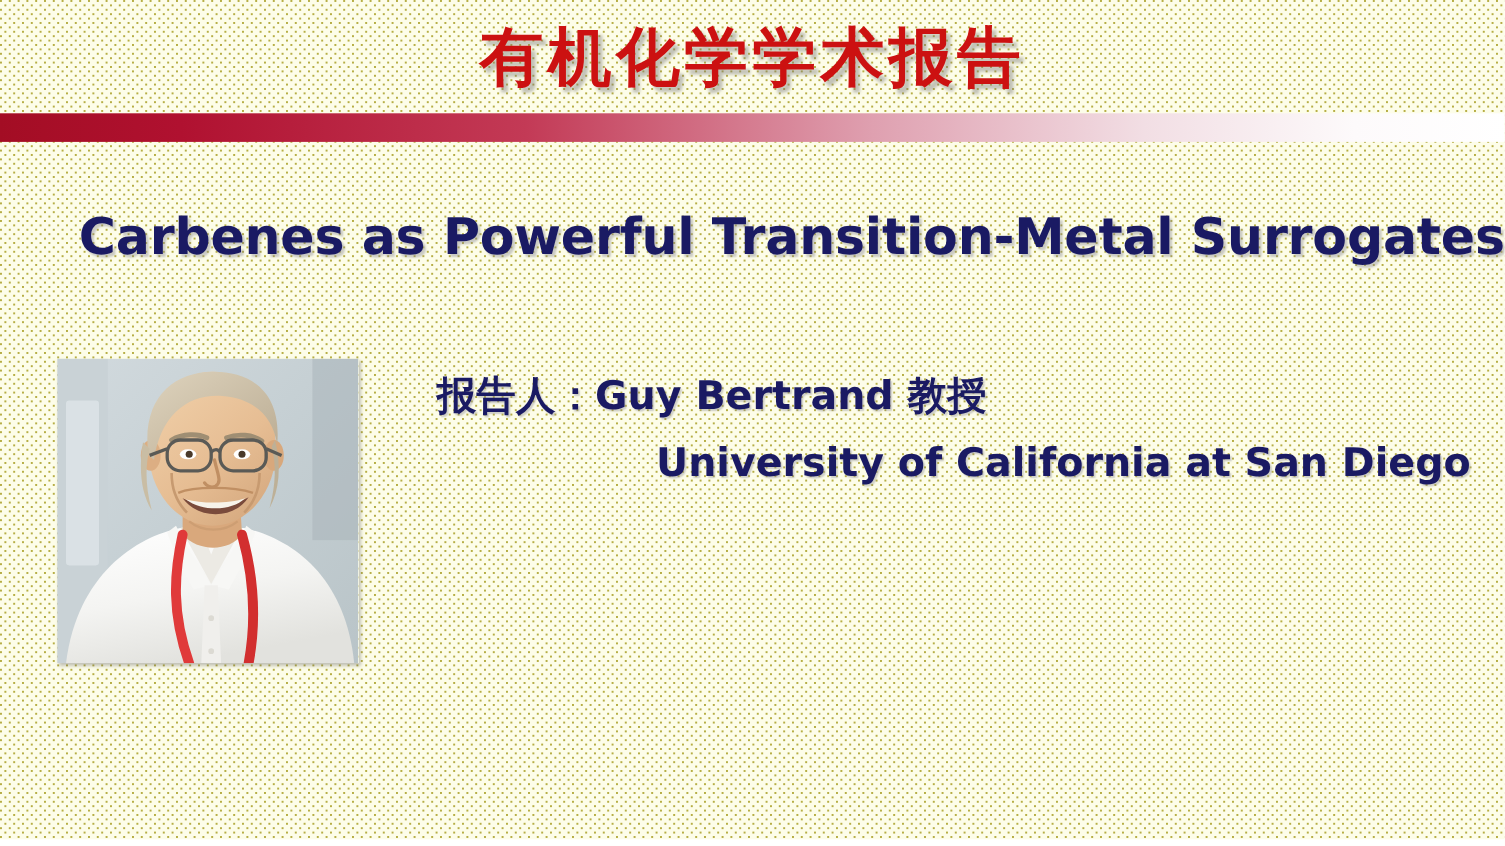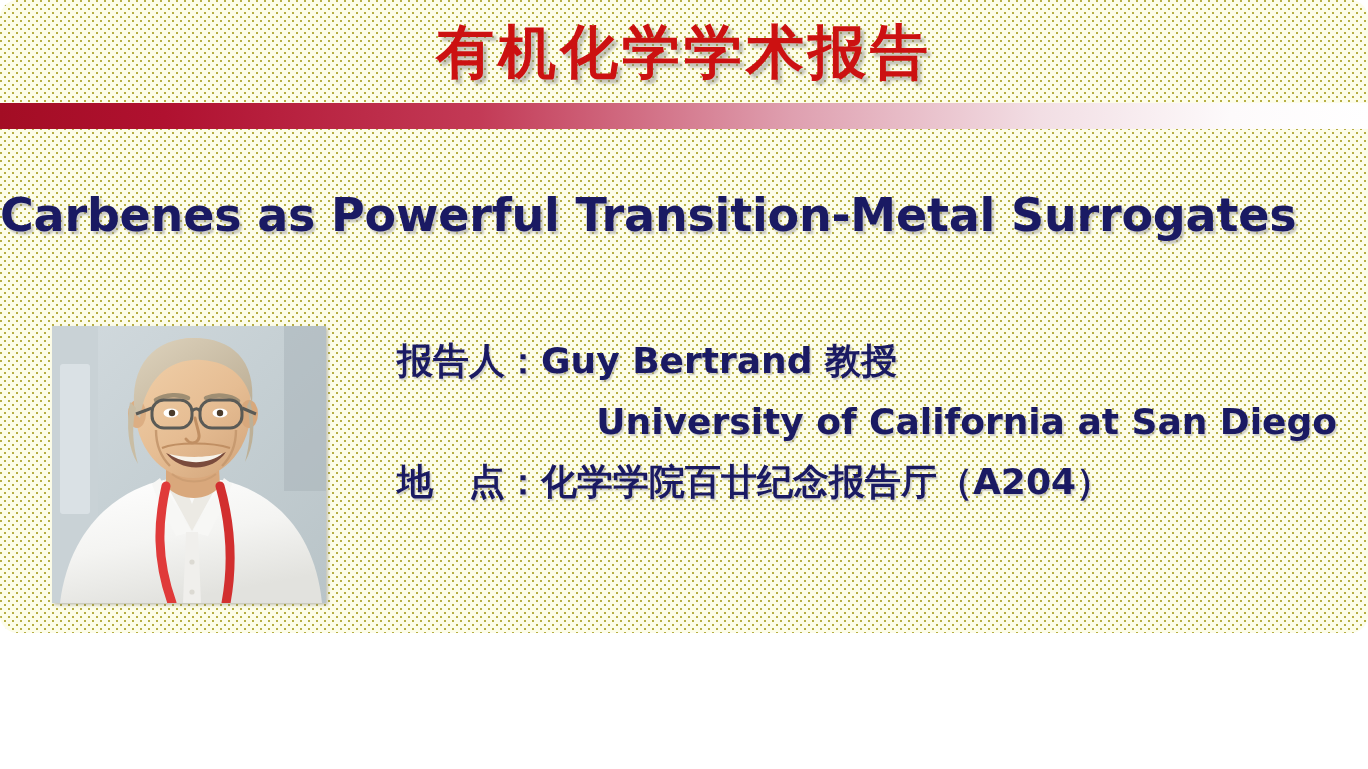--- a/index.html
+++ b/index.html
@@ -10,29 +10,28 @@
     width: 1368px;
     height: 769px;
     overflow: hidden;
     font-family: "Liberation Sans", sans-serif;
   }
 
   
   #slide {
     position: relative;
     width: 1368px;
-    height: 633px;
+    height: 763px;
     background-color: #fdfde9;
     background-image:
       radial-gradient(circle at 1px 1px, rgba(170,160,40,0.85) 0.9px, rgba(0,0,0,0) 1.2px),
       radial-gradient(circle at 1px 1px, rgba(170,160,40,0.85) 0.9px, rgba(0,0,0,0) 1.2px);
     background-size: 8px 8px, 8px 8px;
     background-position: 0 0, 4px 4px;
     overflow: hidden;
-    border-radius: 18px;
   }
 
   
   #header-title {
     position: absolute;
     top: 16px;
     left: 0;
     width: 1368px;
     text-align: center;
     font-family: "DejaVu Sans", sans-serif;
@@ -60,21 +59,21 @@
                 #fdfafb 90%,
                 #ffffff 100%);
   }
 
   
   #talk-title {
     position: absolute;
     top: 183px;
     left: 0;
     width: 1368px;
-    text-align: left;
+    text-align: right;
     font-family: "DejaVu Sans", sans-serif;
     font-size: 46px;
     font-weight: bold;
     line-height: 64px;
     color: #1a1a63;
     text-shadow: 2.5px 2.5px 2px rgba(130,130,140,0.42);
     white-space: nowrap;
     letter-spacing: -0.2px;
   }
 
@@ -206,16 +205,15 @@
       <path d="M120 148 C 132 158, 152 158, 164 148" stroke="#cd9e73" stroke-width="2" fill="none"></path>
 
       <path d="M114 160 C 106 196, 104 232, 120 277" stroke="#e03a3a" stroke-width="9" fill="none" stroke-linecap="round"></path>
       <path d="M168 160 C 178 196, 182 234, 174 277" stroke="#d22f2f" stroke-width="9" fill="none" stroke-linecap="round"></path>
     </svg>
   </div>
 
   <div id="details">
     <div class="detail-line line-speaker">报告人：Guy Bertrand 教授</div>
     <div class="detail-line line-affil">University of California at San Diego</div>
-    <div class="detail-line line-place">地　点：化学学院百廿纪念报告厅（A204）</div>
   </div>
 
 </div>
 
 </body></html>

